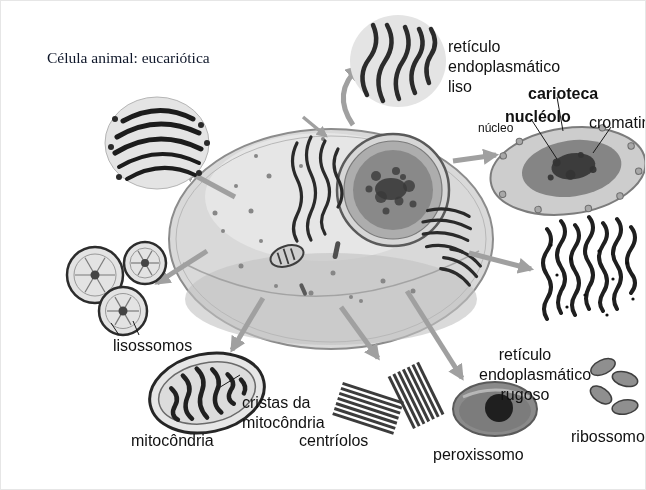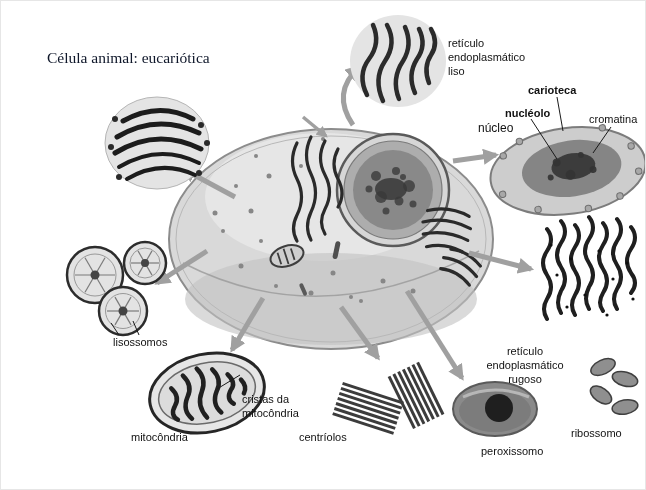--- a/index.html
+++ b/index.html
@@ -6,21 +6,21 @@
   .stage{
     position:relative;width:646px;height:490px;background:#ffffff;overflow:hidden;
     font-family:"Liberation Sans",sans-serif;border:1px solid #e6e6e6;box-sizing:border-box;
   }
   .stage svg{position:absolute;left:0;top:0;}
   .title{
     position:absolute;left:46px;top:48px;
     font-family:"Liberation Serif",serif;font-size:15.5px;color:#0f172a;
   }
   .lbl{
-    position:absolute;font-size:11px;line-height:1.25;color:#111;
+    position:absolute;font-size:16px;line-height:1.25;color:#111;
     white-space:pre-line;
   }
   .lbl.small{font-size:12px;}
   .lbl.center{text-align:center;}
 </style>
 </head>
 <body>
 
 <div class="stage">
 
@@ -312,21 +312,21 @@
 
   <div class="lbl" style="left:96px;top:335px;padding-left:16px;">lisossomos</div>
 
   <div class="lbl" style="left:130px;top:430px;">mitocôndria</div>
 
   <div class="lbl" style="left:241px;top:360px;margin-top:32px;">cristas da
 mitocôndria</div>
 
   <div class="lbl" style="left:298px;top:430px;">centríolos</div>
 
-  <div class="lbl" style="left:480px;top:444px;">peroxissomo</div>
+  <div class="lbl" style="left:432px;top:444px;">peroxissomo</div>
 
   <div class="lbl center" style="left:478px;top:344px;width:92px;">retículo
 endoplasmático
 rugoso</div>
 
   <div class="lbl" style="left:570px;top:426px;">ribossomo</div>
 
 </div>
 
 </body></html>

